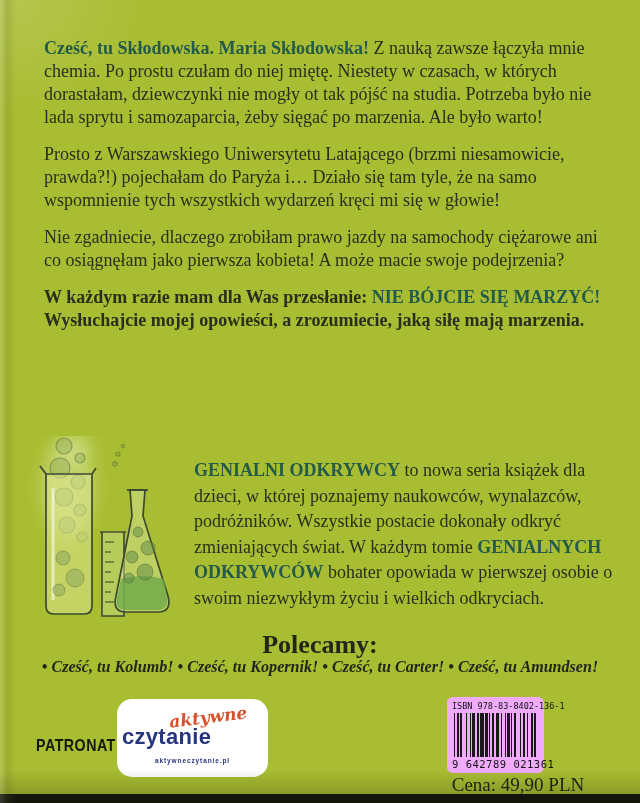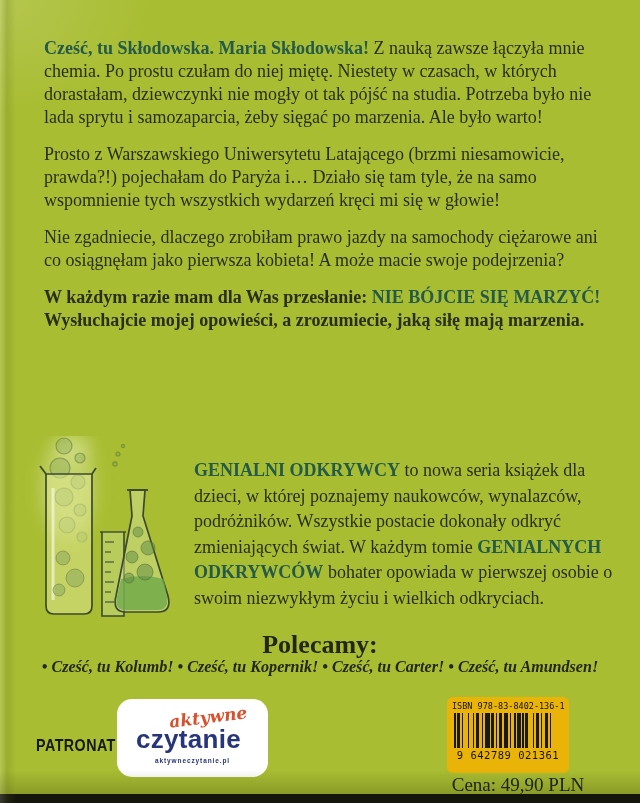--- a/index.html
+++ b/index.html
@@ -43,33 +43,33 @@
   .logo-box{
     position:absolute; left:117px; top:699px; width:151px; height:78px;
     background:#fff; border-radius:15px;
   }
   .logo-aktywne{
     position:absolute; left:52px; top:8px;
     font-family:"DejaVu Serif", serif; font-style:italic; font-weight:700;
     color:var(--logo-red,#d8512c); font-size:17px; transform:rotate(-7deg);
   }
   .logo-czytanie{
-    position:absolute; left:19px; top:25px;
+    position:absolute; left:5px; top:25px;
     font-family:"Liberation Sans", sans-serif; font-weight:800;
-    color:var(--logo-blue,#27357d); font-size:26px; letter-spacing:.3px;
+    color:var(--logo-blue,#27357d); font-size:22px; letter-spacing:.3px;
   }
   .logo-url{
     position:absolute; left:0; right:0; top:58px; text-align:center;
     font-family:"Liberation Sans", sans-serif; font-size:6.5px; font-weight:700;
     letter-spacing:.9px; color:var(--logo-blue,#27357d);
   }
   .isbn-box{
-    position:absolute; left:447px; top:697px; width:122px; height:76px;
-    background:#eab308; border-radius:6px; box-sizing:border-box;
-    padding:4px 5px 12px; display:flex; flex-direction:column;
+    position:absolute; left:447px; top:697px; width:97px; height:76px;
+    background:#f0abfc; border-radius:6px; box-sizing:border-box;
+    padding:4px 5px 3px; display:flex; flex-direction:column;
   }
   .isbn-label{
     font-family:"DejaVu Sans Mono", monospace; font-size:8.5px; color:#111;
     text-align:center; white-space:nowrap;
   }
   .bars{ flex:1; display:flex; align-items:stretch; margin:2px 2px 1px; }
   .bars .bar{ background:#191919; }
   .bars .gap{ background:transparent; }
   .isbn-digits{
     font-family:"DejaVu Sans Mono", monospace; font-size:10.5px; color:#111;

